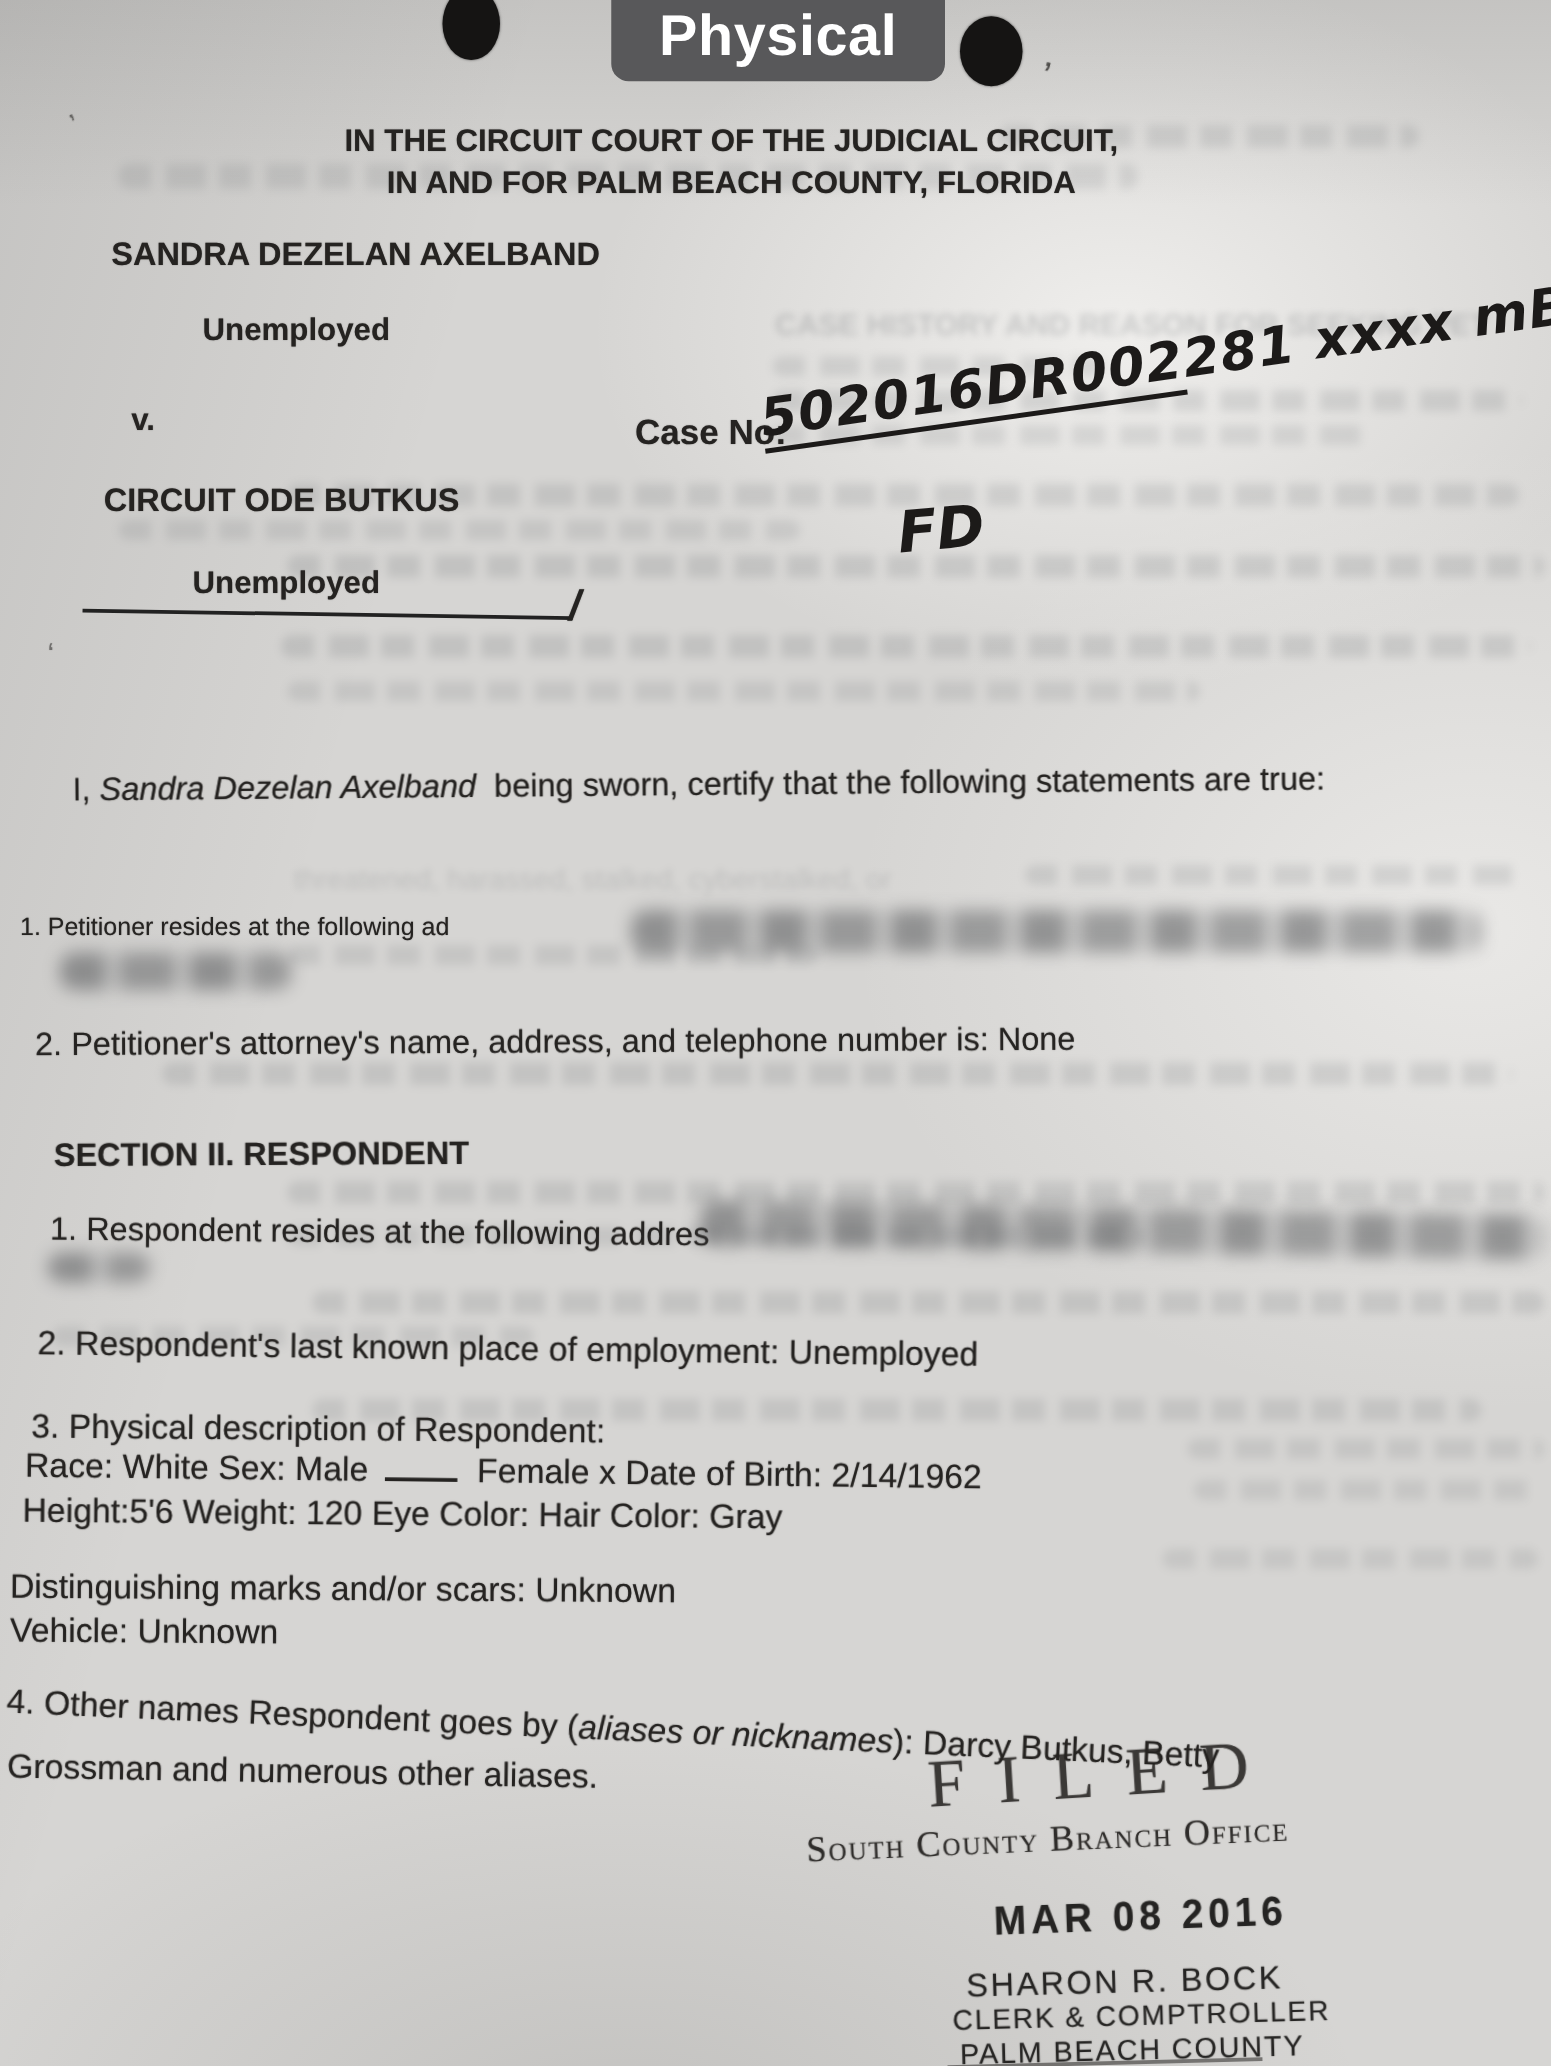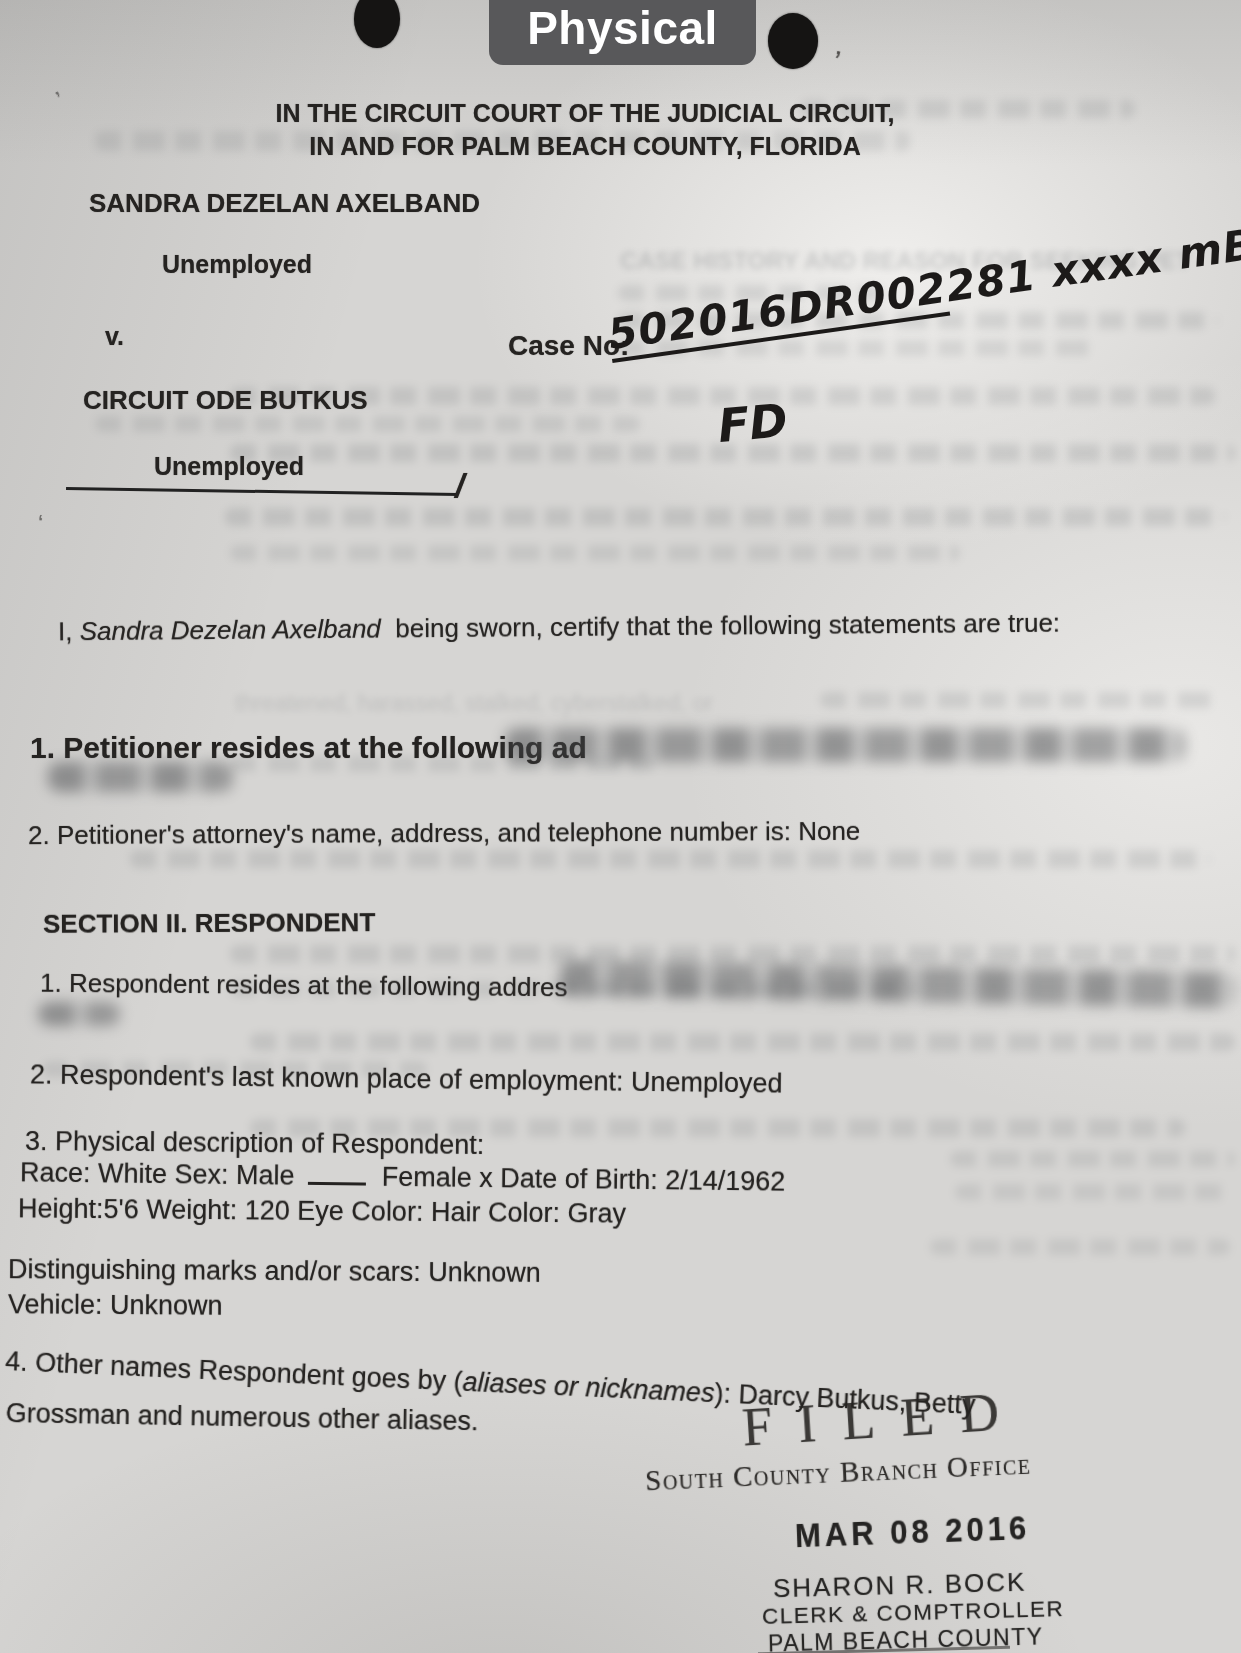--- a/index.html
+++ b/index.html
@@ -104,21 +104,21 @@
 
     <div class="abs ink b center" style="left:0;top:530px;width:1130px;font-size:26px;line-height:33px;">
     </div>
 
     <div class="abs ink nw" style="left:58px;top:612px;font-size:26px;transform:rotate(-0.5deg);">
       <span>I,</span>
       <span class="i">Sandra Dezelan Axelband</span>&nbsp;
       <span>being sworn, certify that the following statements are true:</span>
     </div>
 
-    <div class="abs ink nw" style="left:30px;top:731px;font-size:30px;font-weight:bold;">1. Petitioner resides at the following ad</div>
+    <div class="abs ink nw" style="left:16px;top:731px;font-size:20px;">1. Petitioner resides at the following ad</div>
     <div class="abs redact" style="left:505px;top:728px;width:680px;height:34px;"></div>
     <div class="abs redact" style="left:48px;top:762px;width:185px;height:30px;"></div>
     <div class="abs ink nw" style="left:28px;top:818px;font-size:26px;transform:rotate(-0.3deg);">2. Petitioner's attorney's name, address, and telephone number is: None</div>
 
     <div class="abs ink b nw" style="left:43px;top:908px;font-size:26px;transform:rotate(-0.3deg);">SECTION II. RESPONDENT</div>
     <div class="abs ink nw" style="left:40px;top:970px;font-size:26px;transform:rotate(0.5deg);">1. Respondent resides at the following addres</div>
     <div class="abs redact" style="left:560px;top:966px;width:675px;height:36px;transform:rotate(1deg);"></div>
     <div class="abs redact" style="left:38px;top:1002px;width:82px;height:24px;"></div>
     <div class="abs ink nw" style="left:30px;top:1064px;font-size:27px;transform:rotate(0.7deg);">2. Respondent's last known place of employment: Unemployed</div>
     <div class="abs ink nw" style="left:25px;top:1128px;font-size:27px;transform:rotate(0.5deg);">3. Physical description of Respondent:</div>

